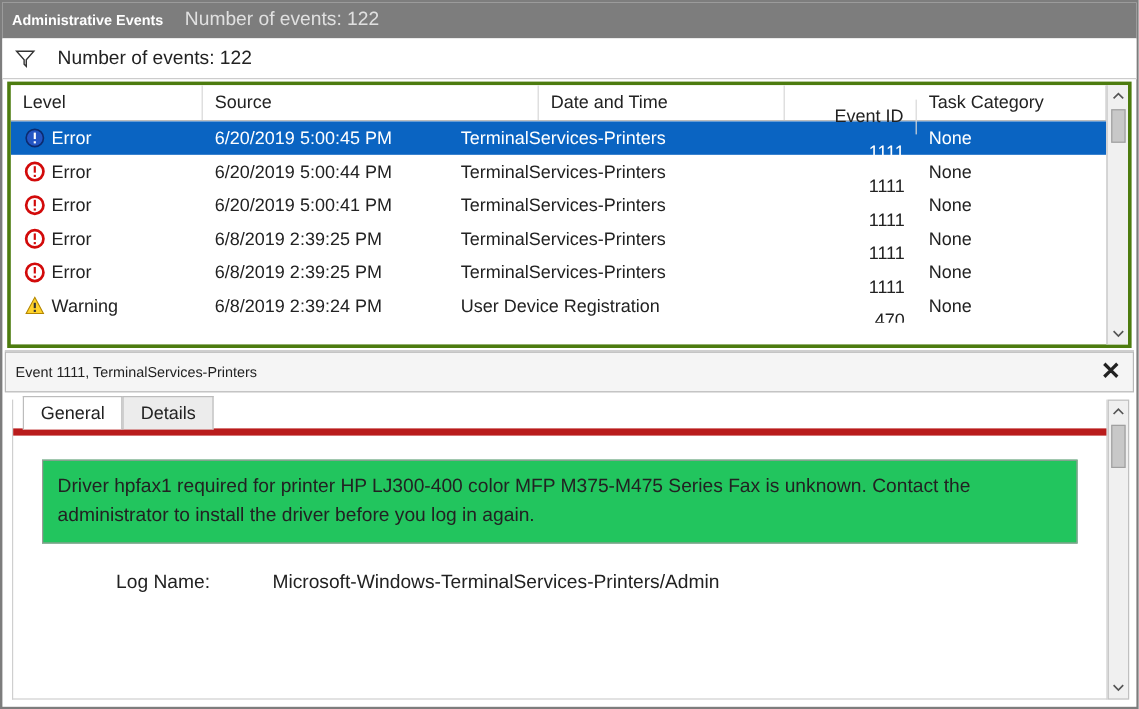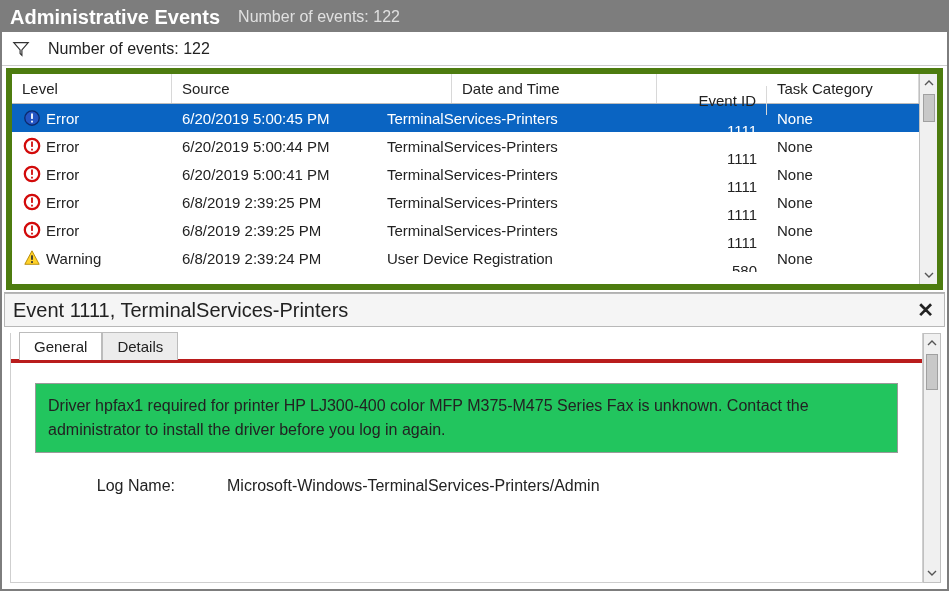--- a/index.html
+++ b/index.html
@@ -1,28 +1,28 @@
 <!DOCTYPE html>
 <html><head>
 <meta charset="utf-8">
 <style>
 * { box-sizing: border-box; margin: 0; padding: 0; font-family: "Segoe UI", Tahoma, sans-serif; }
 body { background: #ffffff; width: 949px; height: 591px; overflow: hidden; font-size: 15px; color: #222; }
 
 .outer-frame { width: 949px; height: 591px; border: 2px solid #7d7d7d; display: flex; flex-direction: column; }
 
 .titlebar { background: #7d7d7d; color: #fff; height: 30px; display: flex; align-items: center; padding: 0 8px; gap: 18px; }
-.titlebar .title { font-weight: 600; font-size: 20px; }
+.titlebar .title { font-weight: 600; font-size: 12px; }
 .titlebar .subtitle { font-weight: 400; font-size: 16px; color: #e0e0e0; }
 
 .filter-bar { height: 34px; display: flex; align-items: center; padding: 0 10px; gap: 18px; border-bottom: 1px solid #ccc; background: #fff; }
 .funnel-icon { width: 18px; height: 18px; }
 .filter-text { font-size: 16px; color: #222; }
 
-.grid-wrapper { display: flex; border: 6px solid #4d7c0f; margin: 2px 4px 2px 4px; height: 222px; }
+.grid-wrapper { display: flex; border: 3px solid #4d7c0f; margin: 2px 4px 2px 4px; height: 222px; }
 .grid-main { flex: 1; overflow: hidden; }
 .grid-header { display: flex; background: #fff; border-bottom: 1px solid #bcbcbc; height: 30px; align-items: center; }
 .grid-header .col { padding: 0 10px; font-size: 15px; color: #222; border-right: 1px solid #d8d8d8; height: 100%; display: flex; align-items: center; }
 .col-level { width: 160px; }
 .col-date  { width: 205px; }
 .col-source{ width: 280px; }
 .col-event { width: 110px; justify-content: flex-end; margin-top: 24px; }
 .col-task  { flex: 1; }
 .grid-body { overflow: hidden; }
 .grid-row { display: flex; height: 28px; align-items: center; font-size: 15px; }
@@ -31,26 +31,26 @@
 .grid-row .cell.col-event { justify-content: flex-end; }
 .icon-slot { width: 20px; height: 20px; display: inline-flex; align-items: center; justify-content: center; flex-shrink: 0; }
 
 .grid-scroll { width: 18px; background: #f0f0f0; border-left: 1px solid #c0c0c0; display: flex; flex-direction: column; align-items: center; justify-content: space-between; }
 .scroll-arrow { font-size: 12px; color: #555; cursor: pointer; height: 18px; display: flex; align-items: center; justify-content: center; width: 100%; }
 .scroll-thumb { width: 12px; flex: 0 0 28px; background: #c8c8c8; border: 1px solid #a0a0a0; margin-top: 2px; }
 .scroll-track { flex: 1; width: 100%; }
 
 .detail-pane { border-top: 1px solid #b0b0b0; flex: 1; display: flex; flex-direction: column; background: #fff; margin: 0 2px 2px 2px;}
 .detail-header { height: 34px; display: flex; align-items: center; justify-content: space-between; padding: 0 10px 0 8px; background: #f5f5f5; border: 1px solid #b8b8b8; }
-.detail-header-title { font-size: 20px; }
+.detail-header-title { font-size: 12px; }
 .detail-close { font-size: 20px; font-weight: 700; cursor: pointer; line-height: 1;}
 
 .detail-body { flex: 1; display: flex; padding: 6px 4px 4px 6px; }
 .detail-content { flex: 1; border: 1px solid #cfcfcf; border-top: none; display: flex; flex-direction: column; }
-.tabs-row { height: 30px; display: flex; align-items: flex-end; padding-left: 8px; border-bottom: 4px solid #b91c1c; }
+.tabs-row { height: 30px; display: flex; align-items: flex-end; padding-left: 8px; border-bottom: 6px solid #b91c1c; }
 .tab { padding: 5px 14px; font-size: 15px; border: 1px solid #bcbcbc; border-bottom: none; background: #ececec; cursor: pointer; margin-right: 0px; position: relative; top: 1px;}
 .tab.active { background: #fff; font-weight: 400; }
 .tab-body { padding: 20px 24px 10px 24px; flex: 1; }
 .message-box { border: 1px solid #9a9a9a; padding: 10px 12px; font-size: 16px; line-height: 1.5; margin-bottom: 24px; background: #22c55e; }
 .prop-row { display: flex; gap: 52px; font-size: 16px; text-align: right; }
 .prop-label { width: 140px; }
 
 .detail-scroll { width: 18px; background: #f0f0f0; border: 1px solid #c0c0c0; display: flex; flex-direction: column; align-items: center; justify-content: space-between; }
 .detail-scroll .scroll-thumb { flex: 0 0 36px; margin-top: 2px;}
 
@@ -170,21 +170,21 @@
                 <svg width="18" height="18" viewBox="0 0 20 20">
                   <path d="M10 2 L18 17 L2 17 Z" fill="#ffd22a" stroke="#b38600" stroke-width="1"></path>
                   <rect x="9" y="7" width="2" height="5" fill="#333"></rect>
                   <rect x="9" y="13.5" width="2" height="2" fill="#333"></rect>
                 </svg>
               </span>
               <span>Warning</span>
             </div>
             <div class="cell col-date">6/8/2019 2:39:24 PM</div>
             <div class="cell col-source">User Device Registration</div>
-            <div class="cell col-event">580</div>
+            <div class="cell col-event">470</div>
             <div class="cell col-task">None</div>
           </div>
         </div>
     </div>
     <div class="grid-scroll">
       <div class="scroll-arrow">
         <svg width="10" height="10" viewBox="0 0 10 10">
             <path d="M1 7 L5 3 L9 7" fill="none" stroke="#555" stroke-width="1.4"></path>
           </svg>
       </div>

